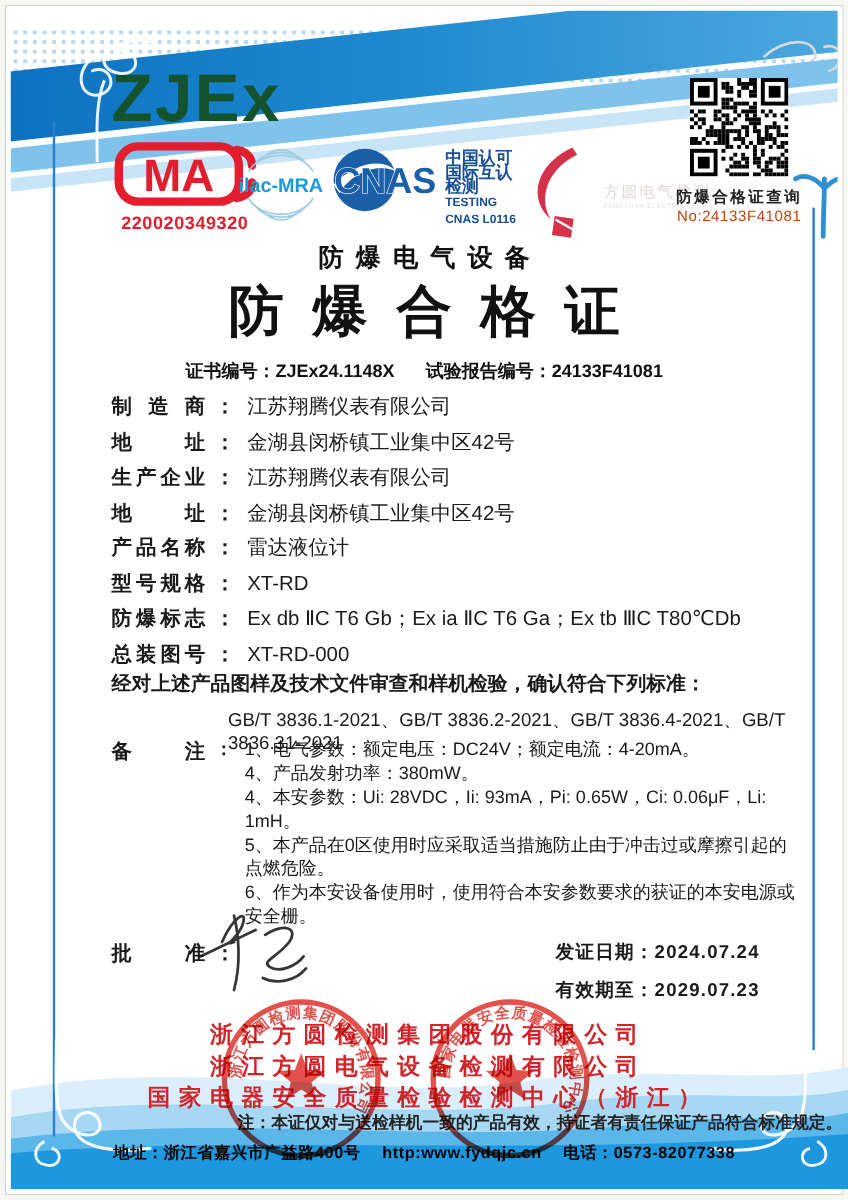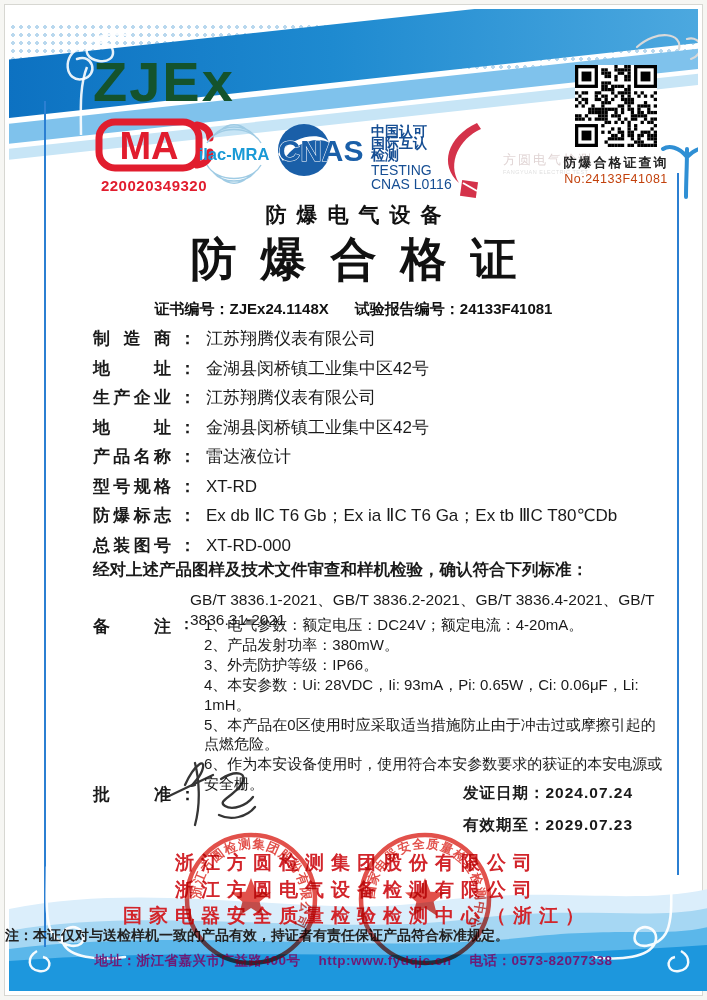--- a/index.html
+++ b/index.html
@@ -18,21 +18,21 @@
   .zjex{position:absolute;left:84px;top:40px;font-size:56px;font-weight:800;color:#14532d;
         letter-spacing:2px;z-index:5;}
   
   .logos{position:absolute;left:4px;right:4px;top:4px;height:200px;z-index:6;}
   .cma{position:absolute;left:80px;top:108px;width:130px;text-align:center;}
   .cma-num{color:#e11d2e;font-weight:700;font-size:15px;letter-spacing:.5px;margin-top:0px;}
   .ilac{position:absolute;left:188px;top:112px;}
   .cnas{position:absolute;left:266px;top:112px;display:flex;}
   .cnas-side{margin-left:4px;margin-top:4px;}
   .cnas-cn{font-size:14px;color:#164e93;font-weight:700;line-height:12px;}
-  .cnas-en{font-size:14px;color:#164e93;font-weight:400;line-height:10px;margin-top:4px;}
+  .cnas-en{font-size:10px;color:#164e93;font-weight:700;line-height:10px;margin-top:4px;}
   .fy{position:absolute;left:428px;top:108px;display:flex;}
   .fy-text{margin-left:6px;margin-top:34px;opacity:.32;}
   .fy-cn{font-size:13px;color:#a07c7c;letter-spacing:2px;}
   .fy-en{font-size:5.5px;color:#999;letter-spacing:.5px;}
   .qrbox{position:absolute;left:552px;top:56px;width:110px;text-align:center;}
   .qr-cap{font-size:13px;font-weight:700;color:#222;letter-spacing:2px;margin-top:3px;}
   .qr-no{font-size:12.5px;color:#c2410c;letter-spacing:.5px;}
   
   .vline{position:absolute;width:2px;background:#2b7fd2;z-index:4;}
   .vline-l{left:39px;top:96px;height:846px;}
@@ -69,24 +69,24 @@
   .dates div{margin-bottom:11px;}
   
   .issuers{position:absolute;left:0;right:0;top:845px;text-align:center;z-index:8;}
   .iline{font-size:19px;font-weight:800;color:#d2252b;letter-spacing:7px;margin-right:-7px;
          line-height:26.5px;}
   .stamp{position:absolute;z-index:9;mix-blend-mode:multiply;opacity:.82;}
   .stamp-l{left:176px;top:824px;}
   .stamp-r{left:350px;top:824px;}
   
   .waves{position:absolute;left:4px;right:4px;bottom:4px;height:140px;z-index:1;}
-  .note{position:absolute;left:0;right:0;top:922px;text-align:left;font-size:14px;
+  .note{position:absolute;left:0;right:0;top:922px;text-align:right;font-size:14px;
         font-weight:700;color:#222;z-index:8;}
   .contact{position:absolute;left:0;right:0;top:947px;text-align:center;font-size:13.5px;
-           font-weight:700;color:#701a75;z-index:8;letter-spacing:.5px;}
+           font-weight:700;color:#000000;z-index:8;letter-spacing:.5px;}
   .contact span{margin:0 9px;}
 </style>
 </head>
 <body>
 
 <div class="page">
 
   <div class="banner">
     <div class="dots"></div>
     <div class="band bandA"></div>
@@ -440,22 +440,21 @@
     </div>
 
   <div class="statement">经对上述产品图样及技术文件审查和样机检验，确认符合下列标准：</div>
   <div class="standards">GB/T 3836.1-2021、GB/T 3836.2-2021、GB/T 3836.4-2021、GB/T 3836.31-2021</div>
 
   <div class="remarks">
     <span class="rlabel">备注</span>
     <span class="rcolon">：</span>
     <div class="ritems" id="remarks-items">
         <div class="ritem">1、电气参数：额定电压：DC24V；额定电流：4-20mA。</div>
-        <div class="ritem">2、产品发射功率：380mW。</div>
-        <div class="ritem">3、外壳防护等级：IP66。</div>
+        <div class="ritem">4、产品发射功率：380mW。</div>
         <div class="ritem">4、本安参数：Ui: 28VDC，Ii: 93mA，Pi: 0.65W，Ci: 0.06μF，Li: 1mH。</div>
         <div class="ritem">5、本产品在0区使用时应采取适当措施防止由于冲击过或摩擦引起的点燃危险。</div>
         <div class="ritem">6、作为本安设备使用时，使用符合本安参数要求的获证的本安电源或安全栅。</div>
       </div>
   </div>
 
   <div class="approve">
     <span class="flabel">批准</span>
     <span class="fcolon">：</span>
   </div>

